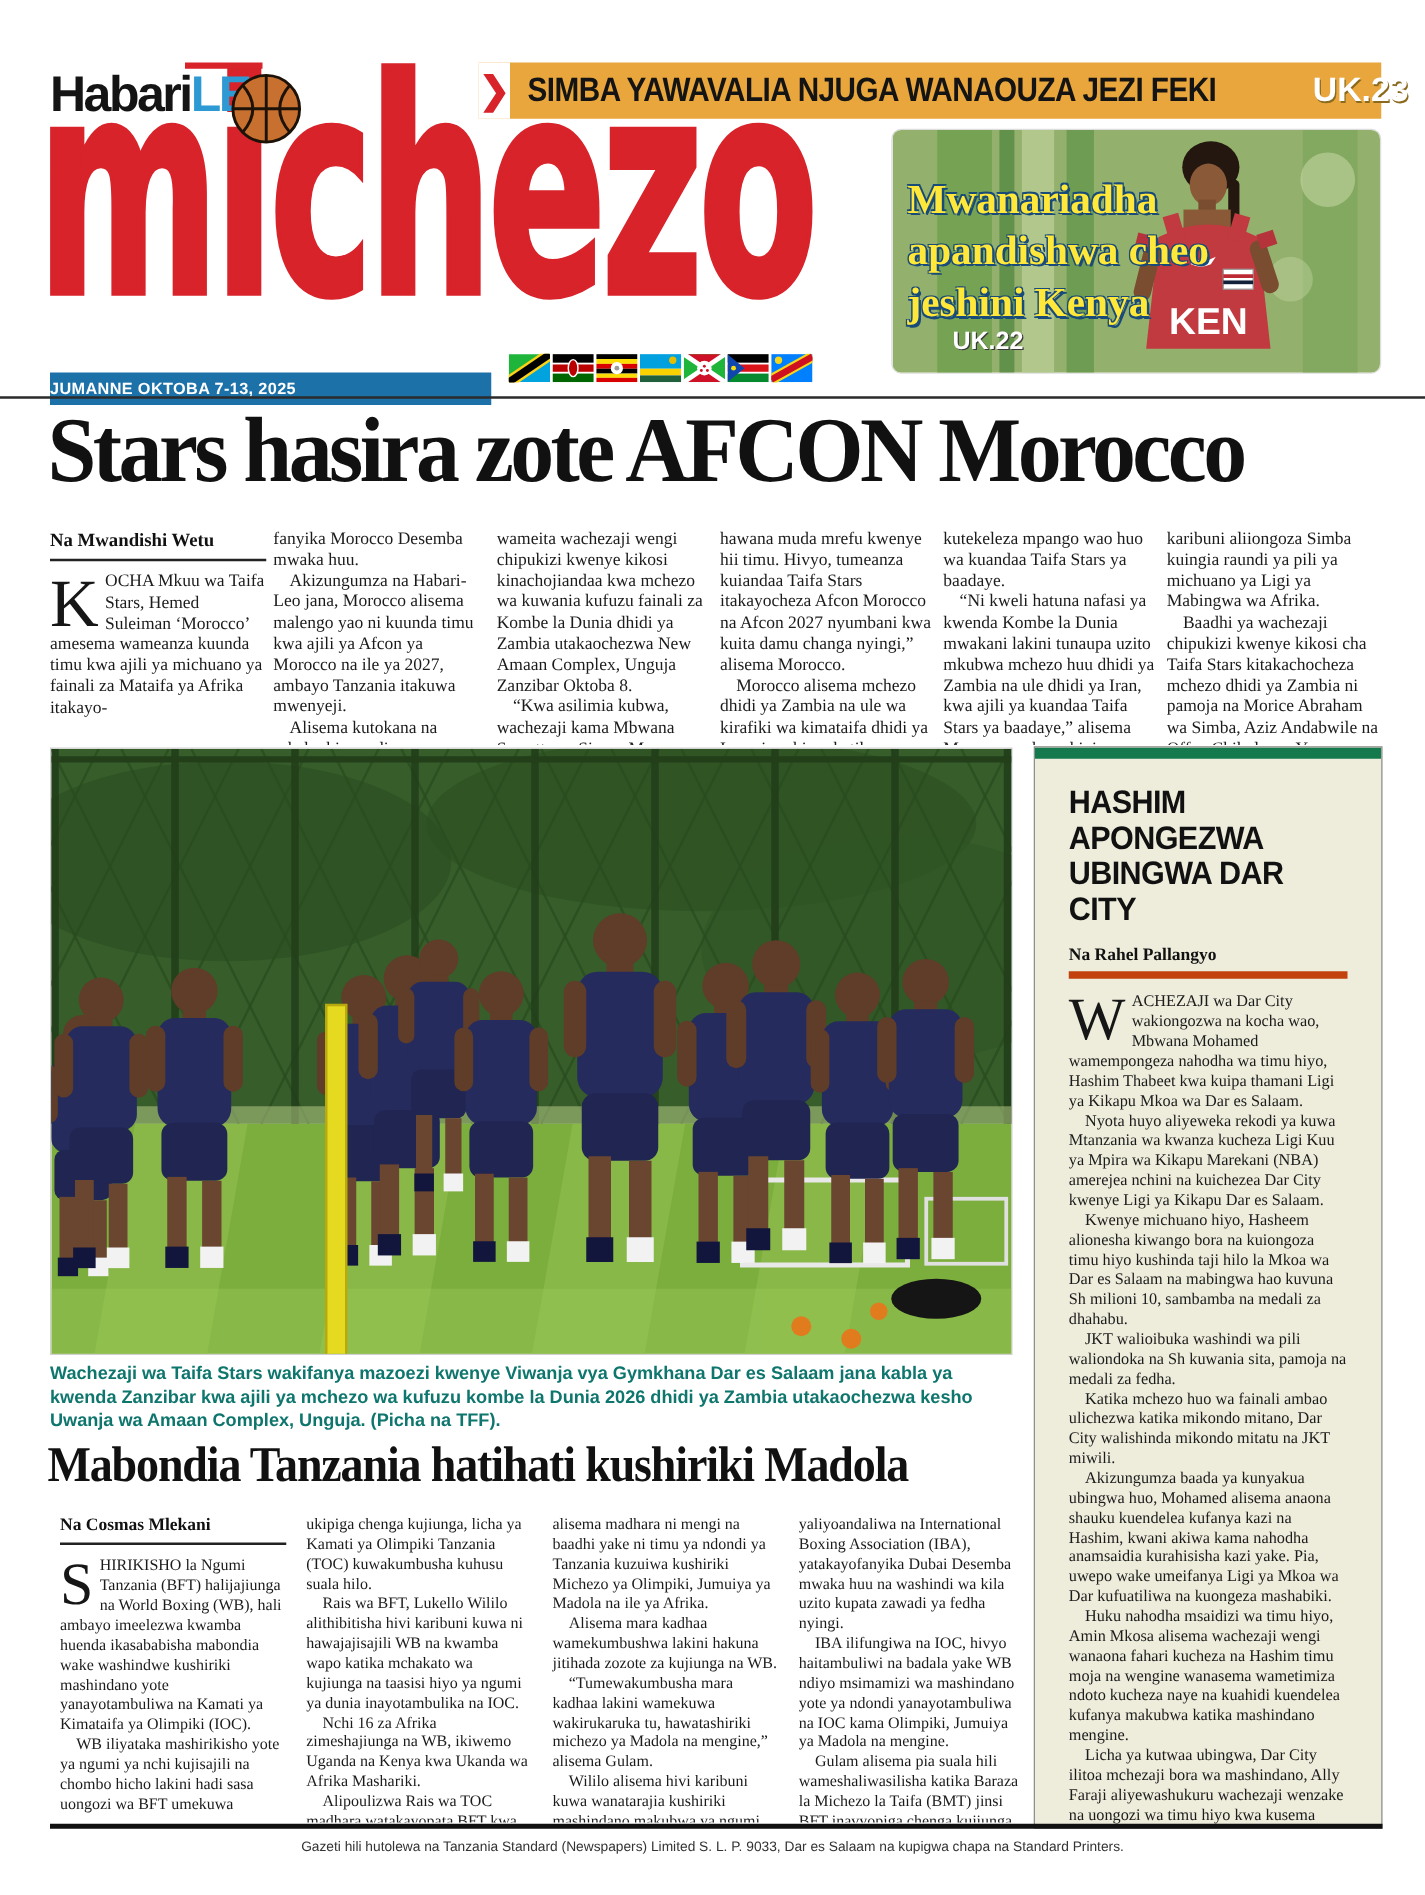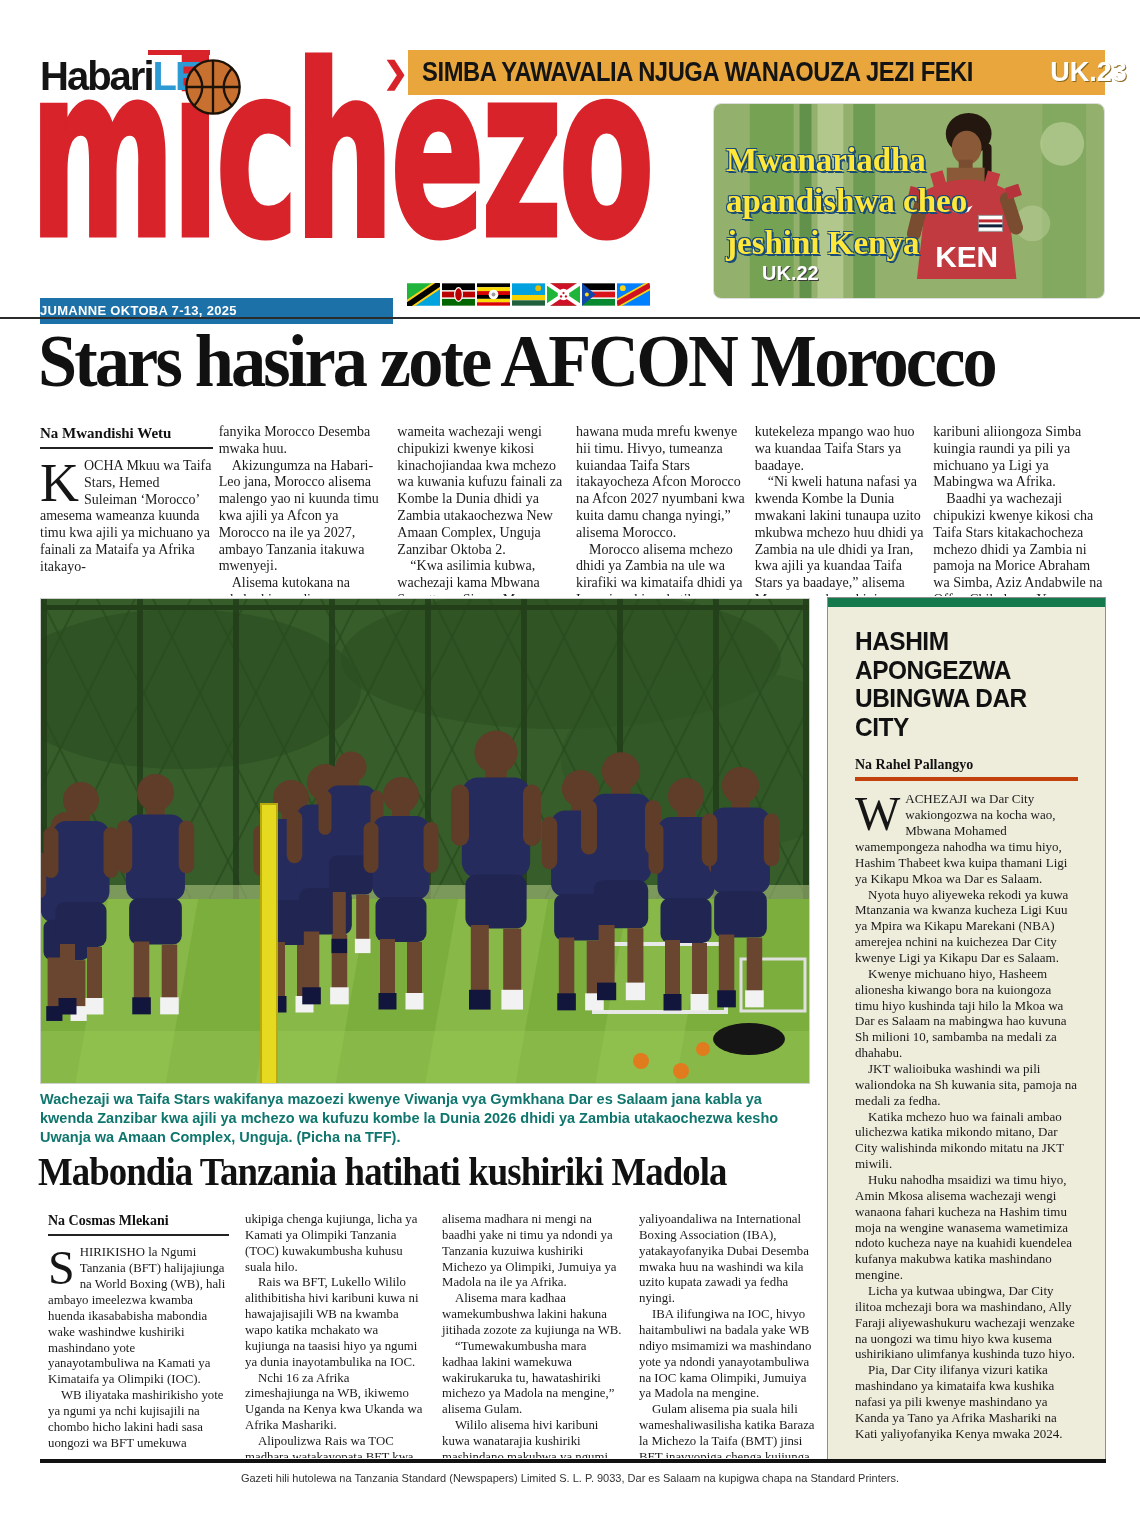--- a/index.html
+++ b/index.html
@@ -48,21 +48,21 @@
   .cols-2 { position:absolute; left:48px; top:1212px; width:772px; height:246px; display:flex; gap:16px; overflow:hidden; }
   .cols-2 .col { flex:1; font-size:12.8px; line-height:1.24; color:#1b1b1b; }
   .cols-2 .byline { font-size:14px; }
   .cols-2 .dropcap { font-size:48px; }
 
   
   .sidebar { position:absolute; left:827px; top:597px; width:279px; height:866px; background:#EEEDDC; border:1px solid #8f8f8f; overflow:hidden; }
   .sidebar-band { height:9px; background:#15794E; }
   .sidebar-inner { padding:12px 27px; }
   .sidebar-title { font-family:"Liberation Sans", sans-serif; font-weight:900; font-size:26px; line-height:1.1; letter-spacing:-.5px; color:#111; transform:scaleX(.94); transform-origin:0 0; margin:8px 0 16px; }
-  .sidebar-byline { display:block; font-weight:bold; font-size:14px; color:#111; border-bottom:4px solid #c2410c; padding-bottom:4px; margin-bottom:10px; }
+  .sidebar-byline { display:block; font-weight:bold; font-size:14px; color:#111; border-bottom:6px solid #c2410c; padding-bottom:4px; margin-bottom:10px; }
   .sidebar-body { font-size:13px; line-height:1.22; color:#1b1b1b; }
   .sidebar-body .dropcap { font-size:48px; }
 
   .rule-bottom { position:absolute; left:40px; top:1459px; width:1066px; height:4px; background:#111; }
   .footer { position:absolute; left:0; top:1472px; width:1140px; text-align:center; font-family:"Liberation Sans", sans-serif; font-size:11px; color:#333; }
 </style>
 </head>
 <body>
 
 <div id="page">
@@ -188,21 +188,21 @@
     <div class="col">
       <span class="byline">Na Mwandishi Wetu</span>
       <p class="para"><span class="dropcap">K</span><span>OCHA Mkuu wa Taifa Stars, Hemed Suleiman ‘Morocco’ amesema wameanza kuunda timu kwa ajili ya michuano ya fainali za Mataifa ya Afrika itakayo-</span></p>
     </div>
     <div class="col">
       <p class="para">fanyika Morocco Desemba mwaka huu.</p>
       <p class="para ind">Akizungumza na Habari-Leo jana, Morocco alisema malengo yao ni kuunda timu kwa ajili ya Afcon ya Morocco na ile ya 2027, ambayo Tanzania itakuwa mwenyeji.</p>
       <p class="para ind">Alisema kutokana na sababu hiyo, ndiyo maana</p>
     </div>
     <div class="col">
-      <p class="para">wameita wachezaji wengi chipukizi kwenye kikosi kinachojiandaa kwa mchezo wa kuwania kufuzu fainali za Kombe la Dunia dhidi ya Zambia utakaochezwa New Amaan Complex, Unguja Zanzibar Oktoba 2.</p>
+      <p class="para">wameita wachezaji wengi chipukizi kwenye kikosi kinachojiandaa kwa mchezo wa kuwania kufuzu fainali za Kombe la Dunia dhidi ya Zambia utakaochezwa New Amaan Complex, Unguja Zanzibar Oktoba 8.</p>
       <p class="para ind">“Kwa asilimia kubwa, wachezaji kama Mbwana Samatta na Simon Msuva</p>
     </div>
     <div class="col">
       <p class="para">hawana muda mrefu kwenye hii timu. Hivyo, tumeanza kuiandaa Taifa Stars itakayocheza Afcon Morocco na Afcon 2027 nyumbani kwa kuita damu changa nyingi,” alisema Morocco.</p>
       <p class="para ind">Morocco alisema mchezo dhidi ya Zambia na ule wa kirafiki wa kimataifa dhidi ya Iran ni muhimu katika</p>
     </div>
     <div class="col">
       <p class="para">kutekeleza mpango wao huo wa kuandaa Taifa Stars ya baadaye.</p>
       <p class="para ind">“Ni kweli hatuna nafasi ya kwenda Kombe la Dunia mwakani lakini tunaupa uzito mkubwa mchezo huu dhidi ya Zambia na ule dhidi ya Iran, kwa ajili ya kuandaa Taifa Stars ya baadaye,” alisema Morocco ambaye hivi</p>
     </div>
@@ -310,20 +310,21 @@
     <div class="sidebar-band"></div>
     <div class="sidebar-inner">
       <div class="sidebar-title">HASHIM APONGEZWA UBINGWA DAR CITY</div>
       <span class="sidebar-byline">Na Rahel Pallangyo</span>
       <div class="sidebar-body">
         <p class="para"><span class="dropcap">W</span><span>ACHEZAJI wa Dar City wakiongozwa na kocha wao, Mbwana Mohamed wamempongeza nahodha wa timu hiyo, Hashim Thabeet kwa kuipa thamani Ligi ya Kikapu Mkoa wa Dar es Salaam.</span></p>
         <p class="para ind">Nyota huyo aliyeweka rekodi ya kuwa Mtanzania wa kwanza kucheza Ligi Kuu ya Mpira wa Kikapu Marekani (NBA) amerejea nchini na kuichezea Dar City kwenye Ligi ya Kikapu Dar es Salaam.</p>
         <p class="para ind">Kwenye michuano hiyo, Hasheem alionesha kiwango bora na kuiongoza timu hiyo kushinda taji hilo la Mkoa wa Dar es Salaam na mabingwa hao kuvuna Sh milioni 10, sambamba na medali za dhahabu.</p>
         <p class="para ind">JKT walioibuka washindi wa pili waliondoka na Sh kuwania sita, pamoja na medali za fedha.</p>
         <p class="para ind">Katika mchezo huo wa fainali ambao ulichezwa katika mikondo mitano, Dar City walishinda mikondo mitatu na JKT miwili.</p>
+        <p class="para ind">Akizungumza baada ya kunyakua ubingwa huo, Mohamed alisema anaona shauku kuendelea kufanya kazi na Hashim, kwani akiwa kama nahodha anamsaidia kurahisisha kazi yake. Pia, uwepo wake umeifanya Ligi ya Mkoa wa Dar kufuatiliwa na kuongeza mashabiki.</p>
         <p class="para ind">Huku nahodha msaidizi wa timu hiyo, Amin Mkosa alisema wachezaji wengi wanaona fahari kucheza na Hashim timu moja na wengine wanasema wametimiza ndoto kucheza naye na kuahidi kuendelea kufanya makubwa katika mashindano mengine.</p>
         <p class="para ind">Licha ya kutwaa ubingwa, Dar City ilitoa mchezaji bora wa mashindano, Ally Faraji aliyewashukuru wachezaji wenzake na uongozi wa timu hiyo kwa kusema ushirikiano ulimfanya kushinda tuzo hiyo.</p>
         <p class="para ind">Pia, Dar City ilifanya vizuri katika mashindano ya kimataifa kwa kushika nafasi ya pili kwenye mashindano ya Kanda ya Tano ya Afrika Mashariki na Kati yaliyofanyika Kenya mwaka 2024.</p>
       </div>
     </div>
   </div>
 
   <div class="rule-bottom"></div>
   <div class="footer">Gazeti hili hutolewa na Tanzania Standard (Newspapers) Limited S. L. P. 9033, Dar es Salaam na kupigwa chapa na Standard Printers.</div>
 

